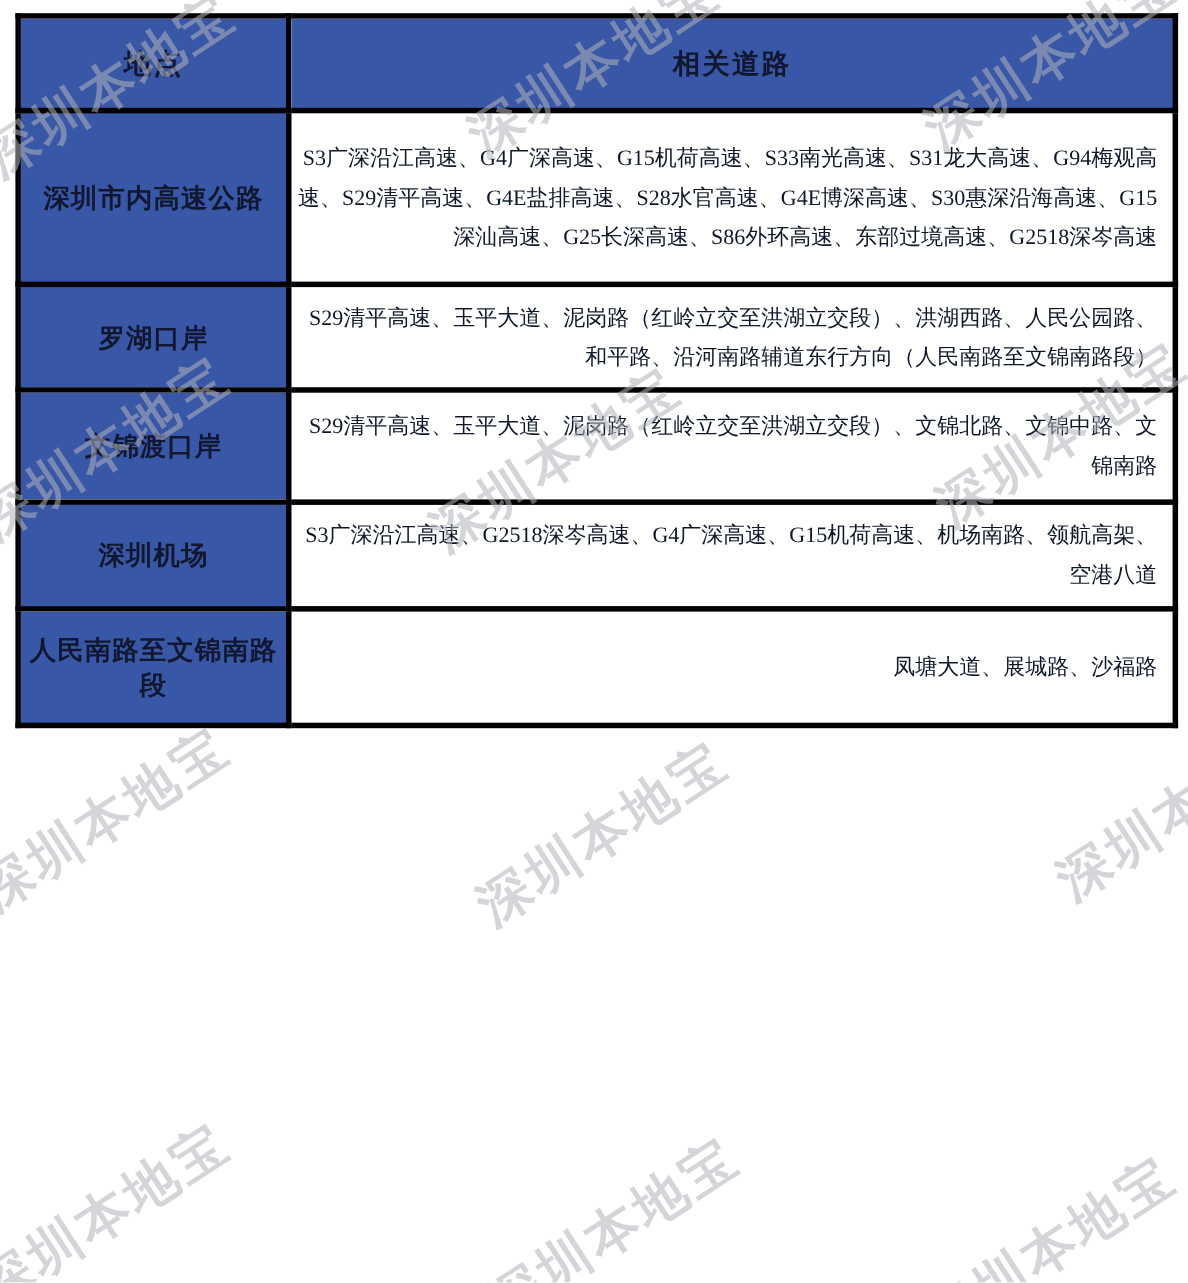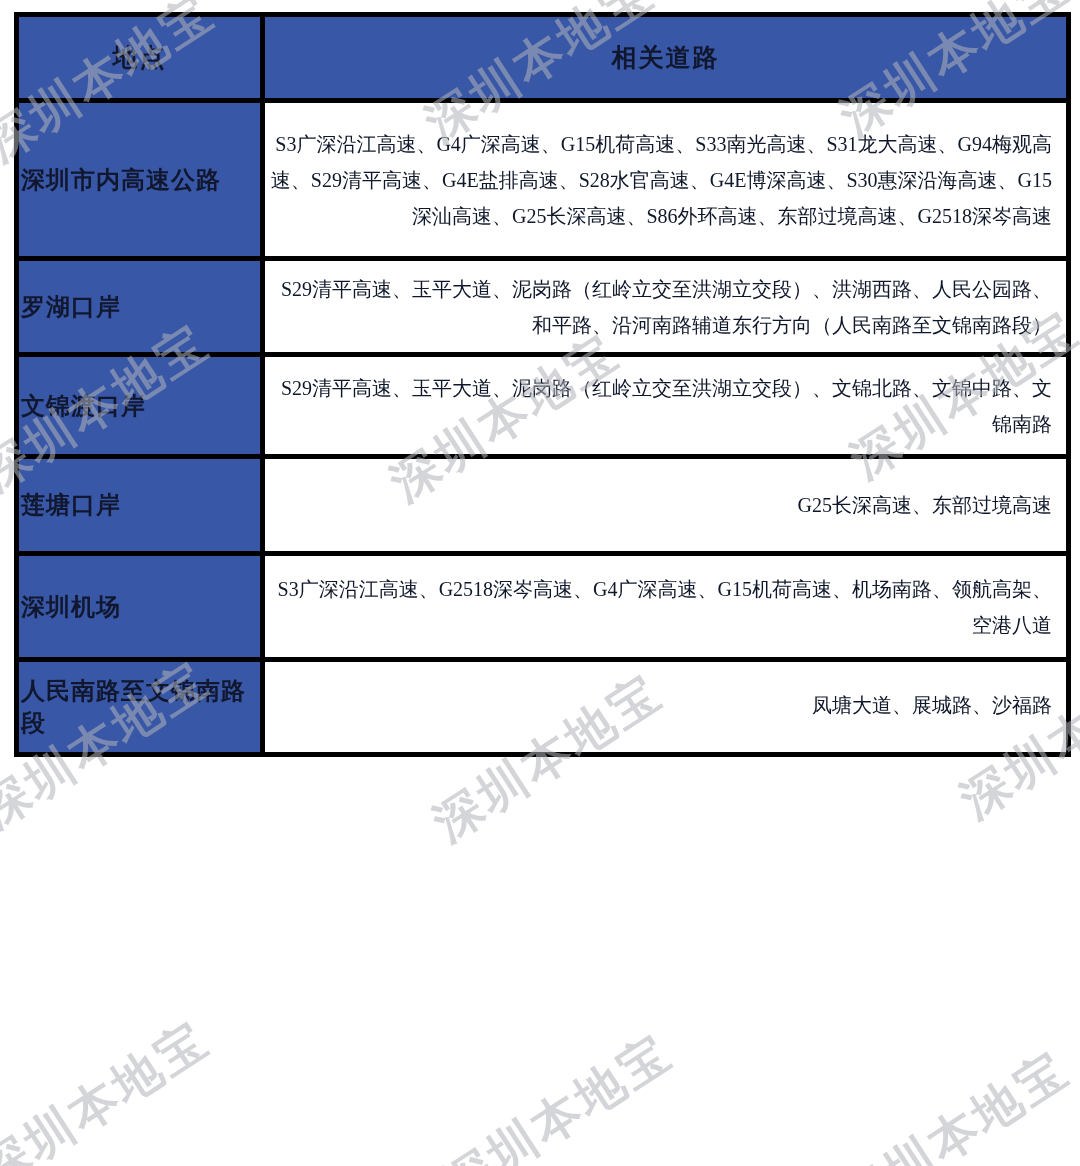--- a/index.html
+++ b/index.html
@@ -48,20 +48,21 @@
     font-weight: bold;
     text-align: center;
     vertical-align: middle;
     letter-spacing: 2px;
   }
   td.location-cell {
     background: #3857a6;
     color: #10172e;
     font-size: 24px;
     font-weight: bold;
+    text-align: center;
     vertical-align: middle;
     padding: 0 2px;
     letter-spacing: 1px;
   }
   td.roads-cell {
     background: #ffffff;
     color: #0f172a;
     font-size: 20px;
     line-height: 36px;
     vertical-align: middle;
@@ -111,24 +112,20 @@
         </tr>
         <tr>
           <td class="location-cell">罗湖口岸</td>
           <td class="roads-cell">S29清平高速、玉平大道、泥岗路（红岭立交至洪湖立交段）、洪湖西路、人民公园路、和平路、沿河南路辅道东行方向（人民南路至文锦南路段）</td>
         </tr>
         <tr>
           <td class="location-cell">文锦渡口岸</td>
           <td class="roads-cell">S29清平高速、玉平大道、泥岗路（红岭立交至洪湖立交段）、文锦北路、文锦中路、文锦南路</td>
         </tr>
         <tr>
-          <td class="location-cell">莲塘口岸</td>
-          <td class="roads-cell">G25长深高速、东部过境高速</td>
-        </tr>
-        <tr>
           <td class="location-cell">深圳机场</td>
           <td class="roads-cell">S3广深沿江高速、G2518深岑高速、G4广深高速、G15机荷高速、机场南路、领航高架、空港八道</td>
         </tr>
         <tr>
           <td class="location-cell">人民南路至文锦南路段</td>
           <td class="roads-cell">凤塘大道、展城路、沙福路</td>
         </tr>
       </tbody>
   </table>
 

